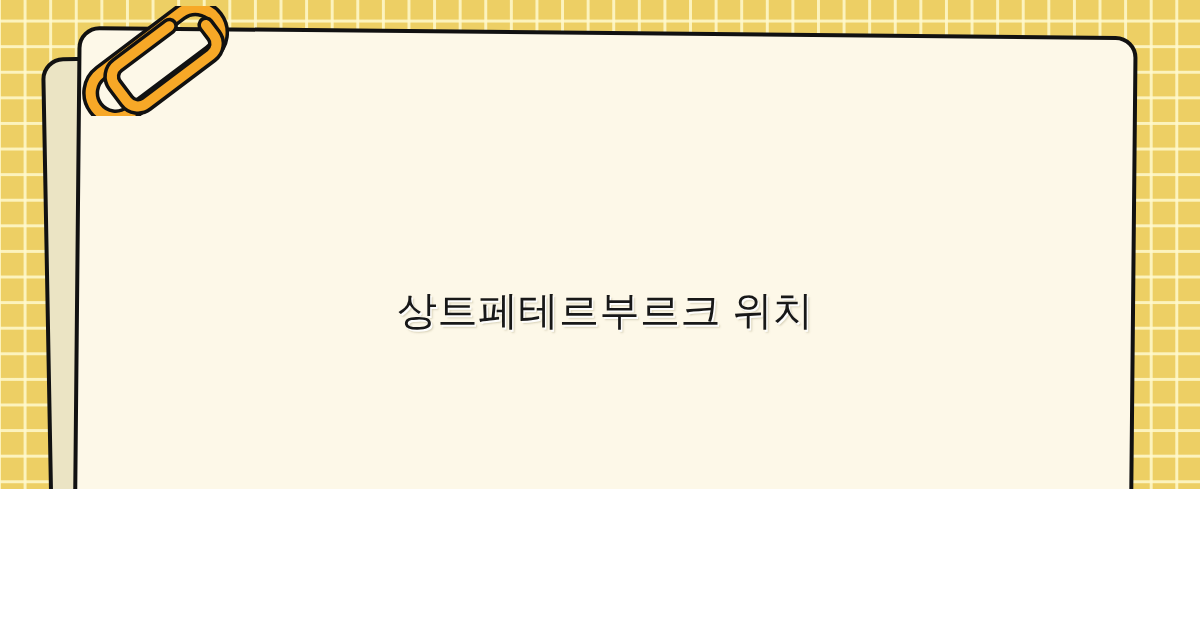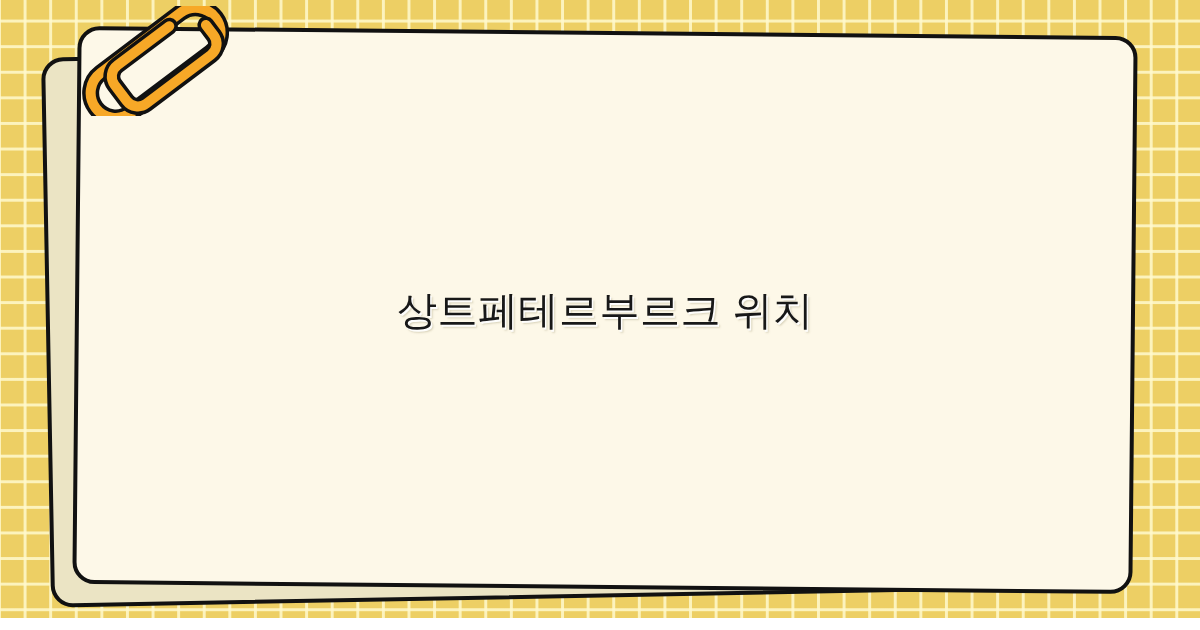--- a/index.html
+++ b/index.html
@@ -9,21 +9,21 @@
   body {
     width: 1200px;
     height: 630px;
     overflow: hidden;
     font-family: "Liberation Sans", "DejaVu Sans", sans-serif;
   }
 
   #poster {
     position: relative;
     width: 1200px;
-    height: 618px;
+    height: 489px;
     background-color: #edcf64;
     background-image:
       linear-gradient(to right,  rgba(255,249,205,0.85) 0 3px, rgba(255,249,205,0) 3px 100%),
       linear-gradient(to bottom, rgba(255,249,205,0.85) 0 3px, rgba(255,249,205,0) 3px 100%);
     background-size: 25.6px 25.6px, 25.6px 25.6px;
     background-position: -2px -6px, -2px -6px;
     overflow: hidden;
   }
 
   

